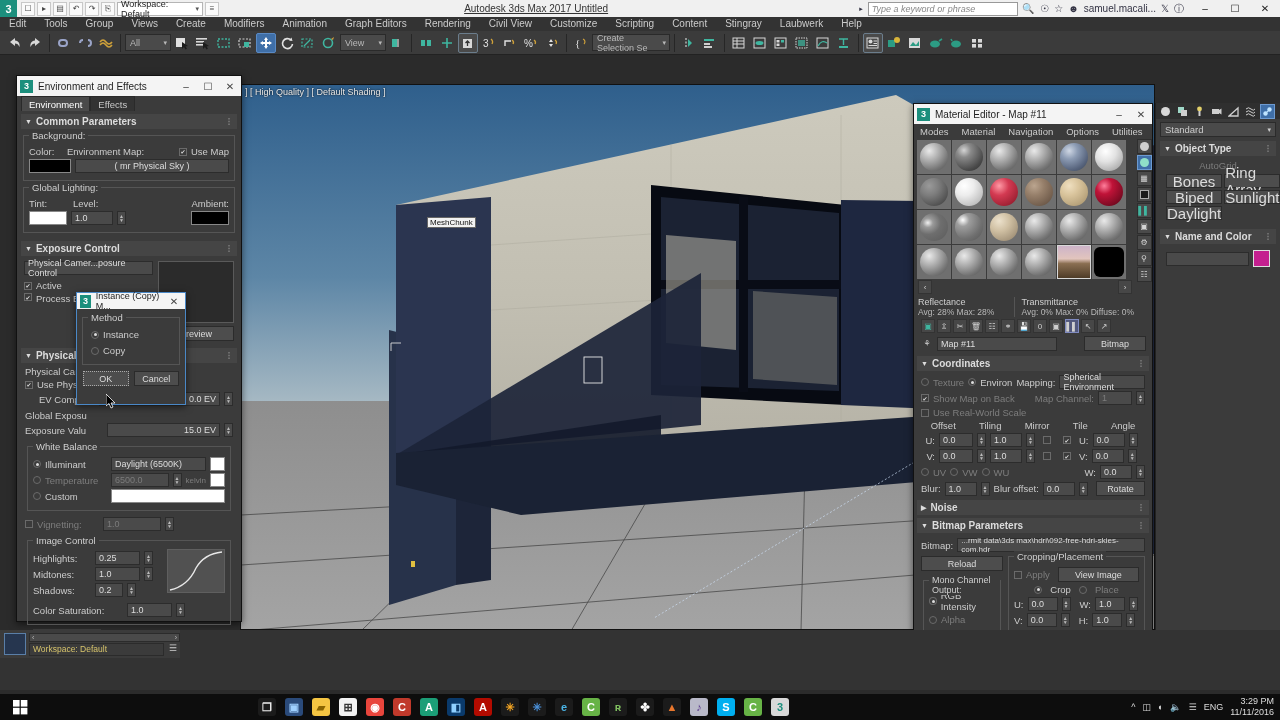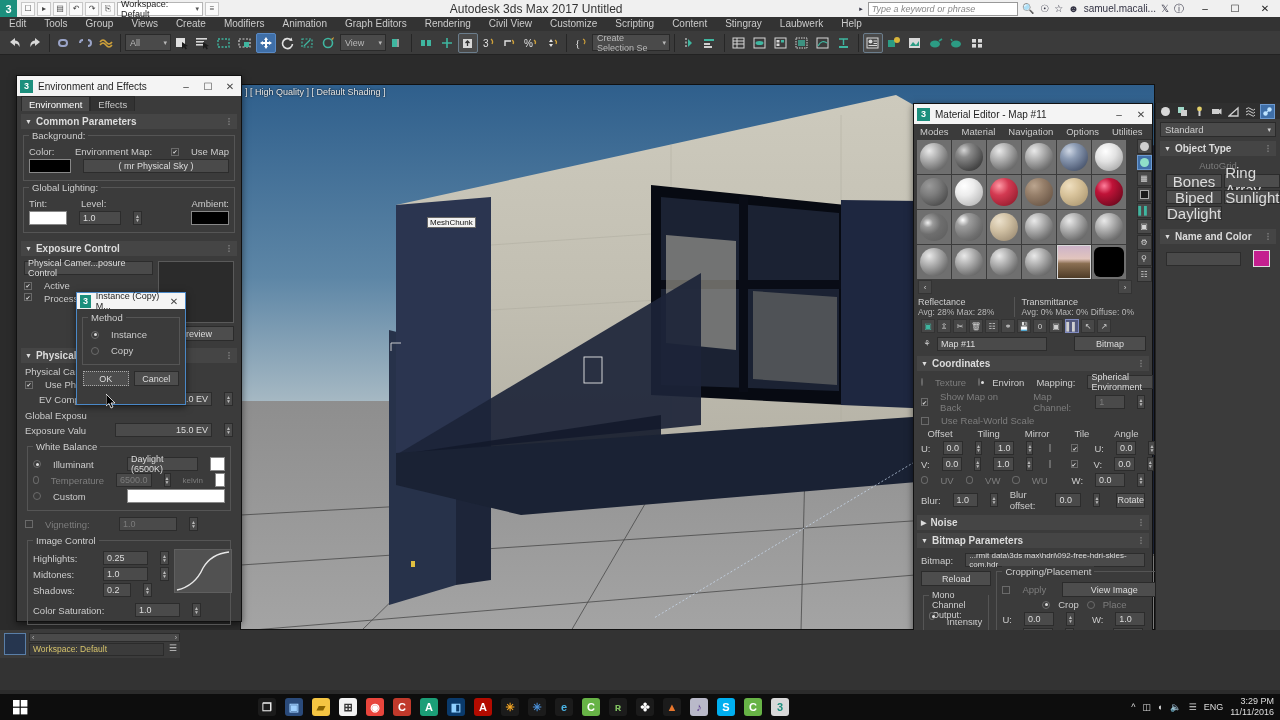--- a/index.html
+++ b/index.html
@@ -11,21 +11,21 @@
   .titlebar { position:absolute; left:0; top:0; width:1280px; height:17px;
     background:#f0f0f0; color:#222; display:flex; align-items:center; font-size:10px; }
   .maxlogo { width:17px; height:17px; background:#1c8f7d; color:#fff; font-weight:bold;
      font-size:11px; display:flex; align-items:center; justify-content:center; }
   .qat { display:flex; align-items:center; gap:2px; padding-left:4px; }
   .qat-btn { width:14px; height:14px; border:1px solid #c8c8c8; background:#fafafa;
      display:flex; align-items:center; justify-content:center; font-size:8px; color:#444; }
   .ws-select { height:14px; width:86px; border:1px solid #b5b5b5; background:#fff;
      font-size:9px; padding:0 10px 0 3px; display:flex; align-items:center; position:relative; color:#222;}
   .ws-select:after { content:"\25BE"; position:absolute; right:3px; font-size:7px; color:#555;}
-  .title-center { flex:1; text-align:center; font-size:12px; color:#333; }
+  .title-center { flex:1; text-align:center; font-size:10px; color:#333;text-decoration:underline; }
   .title-search { width:150px; height:14px; border:1px solid #999; background:#fff;
      font-size:9px; font-style:italic; color:#888; padding:0 3px; display:flex; align-items:center;}
   .title-icons { display:flex; align-items:center; gap:5px; padding:0 6px; font-size:10px; color:#334; }
   .winbtns { display:flex; }
   .winbtn { width:30px; height:17px; display:flex; align-items:center; justify-content:center;
      font-size:10px; color:#222; }
 
   
   .menubar { position:absolute; left:0; top:17px; width:1280px; height:14px;
     background:#333333; display:flex; align-items:center; font-size:10px; color:#ccc; }
@@ -77,21 +77,21 @@
      border:1px solid #2a2a2a; border-bottom:none; }
   .tab.sel { background:#4a4a4a; color:#fff; }
   .rollout { margin:3px 4px 0 4px; }
   .roll-head { font-size:10px; font-weight:bold; color:#dcdcdc; background:#454545;
     padding:2px 4px; display:flex; align-items:center; }
   .roll-head .caret { font-size:7px; margin-right:4px; }
   .roll-head .grip { margin-left:auto; font-size:8px; color:#888; }
   .group { border:1px solid #555; margin:6px 2px; padding:8px 5px 5px 5px; position:relative; }
   .group > .glabel { position:absolute; top:-6px; left:5px; background:#3b3b3b;
     padding:0 3px; font-size:9.5px; color:#cfcfcf; }
-  .row { display:flex; align-items:center; gap:12px; margin:2px 0; font-size:9.5px; }
+  .row { display:flex; align-items:center; gap:4px; margin:2px 0; font-size:9.5px; }
   .lbl { font-size:9.5px; color:#ccc; }
   .lbl.dim { color:#7d7d7d; }
   .swatch { border:1px solid #888; }
   .field { background:#4a4a4a; border:1px solid #2c2c2c; color:#ddd; font-size:9px;
     height:14px; padding:0 3px; display:flex; align-items:center; }
   .field.dim { color:#7c7c7c; }
   .spin { width:9px; height:14px; background:#4a4a4a; border:1px solid #2c2c2c;
     display:flex; flex-direction:column; align-items:center; justify-content:center;
     font-size:5px; color:#bbb; line-height:4px; }
   .btnw { background:#4d4d4d; border:1px solid #2b2b2b; color:#ddd; font-size:9px;
@@ -880,21 +880,21 @@
         <span class="me-tool">💾</span>
         <span class="me-tool">0</span>
         <span class="me-tool">▣</span>
         <span class="me-tool sel">▌▌</span>
         <span class="me-tool">↖</span>
         <span class="me-tool">↗</span>
       </div>
       <div style="display:flex; align-items:center; gap:3px; padding:1px 2px 3px 2px;">
         <span class="me-tool" style="border:none;background:none;">⚘</span>
         <span class="field" style="flex:1;position:relative;padding-right:12px;">Map #11</span>
-        <span class="btnw" style="width:72px;margin-left:24px;">Bitmap</span>
+        <span class="btnw" style="width:62px;margin-left:24px;">Bitmap</span>
       </div>
     </div>
 
     <div class="rollout" style="margin:2px 3px 0 3px;">
       <div class="roll-head">
         <span class="caret">▼</span>
         <span>Coordinates</span>
         <span class="grip">⋮</span>
       </div>
       <div style="padding:2px 4px 0 4px;">

